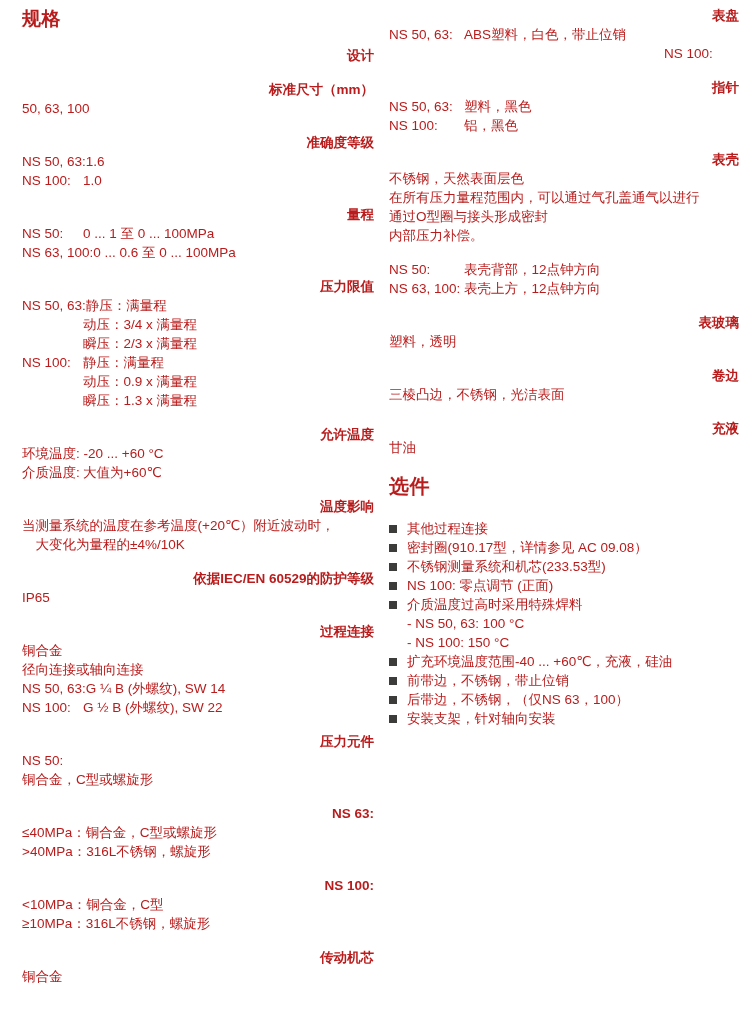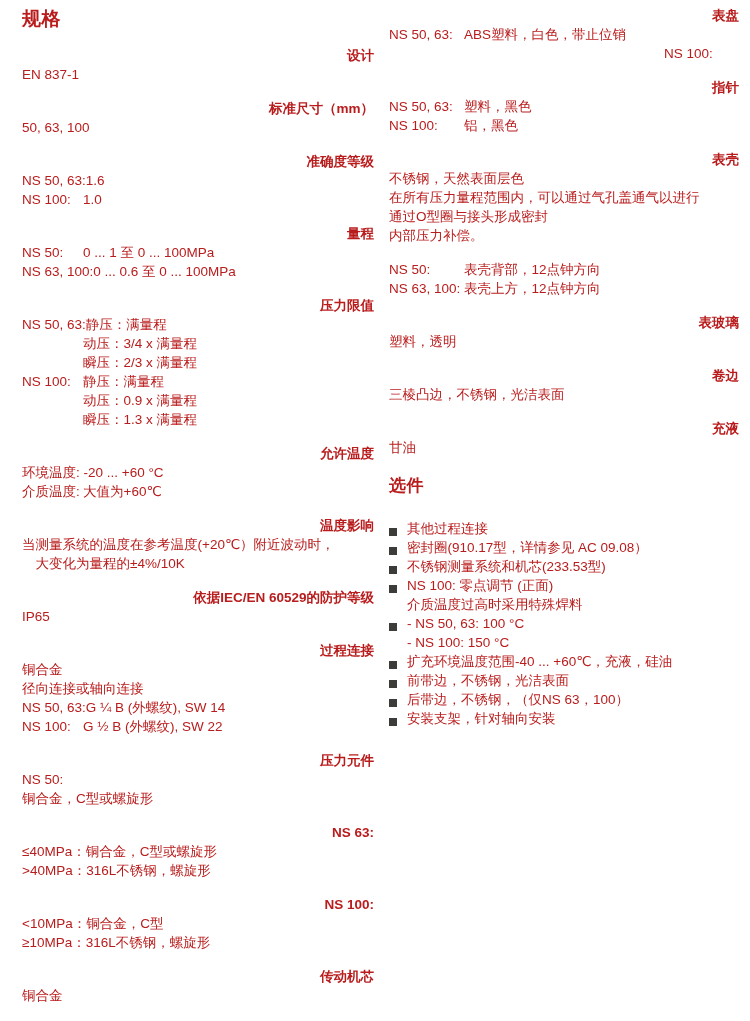--- a/index.html
+++ b/index.html
@@ -21,42 +21,41 @@
     margin:0 0 14px 0;letter-spacing:.5px;
   }
   .sec{margin:0 0 15px 0;}
   .h{font-weight:bold;text-align:right;}
   .row{display:flex;align-items:baseline;justify-content:flex-end;}
   .lbl{flex:0 0 auto;min-width:61px;white-space:pre;}
   .col-right .lbl{min-width:75px;}
   .val{flex:1 1 auto;}
   .line{white-space:pre-wrap;}
   .options-title{
-    font-size:17px;line-height:26px;font-weight:bold;
+    font-size:20px;line-height:26px;font-weight:bold;
     margin:16px 0 20px 0;letter-spacing:.5px;
   }
-  .opt{display:flex;align-items:center;}
+  .opt{display:flex;align-items:flex-start;}
   .sq{
     flex:0 0 auto;width:8px;height:8px;background:#3c3c3b;
     margin:6px 10px 0 0;
   }
   .opt-lines{flex:1 1 auto;}
 </style>
 </head>
 <body>
 
 <div class="page">
 
   <div class="col col-left">
 
     <div class="doc-title">规格</div>
 
     <section class="sec">
       <div class="h">设计</div>
-      <div class="line">EN 837-1</div>
     </section>
 
     <section class="sec">
       <div class="h">标准尺寸（mm）</div>
       <div class="line">50, 63, 100</div>
     </section>
 
     <section class="sec">
       <div class="h">准确度等级</div>
       <div class="row">
@@ -264,21 +263,21 @@
       </div>
       <div class="opt">
         <span class="sq"></span>
         <div class="opt-lines">
           <div class="line">扩充环境温度范围-40 ... +60℃，充液，硅油</div>
         </div>
       </div>
       <div class="opt">
         <span class="sq"></span>
         <div class="opt-lines">
-          <div class="line">前带边，不锈钢，光洁表面</div>
+          <div class="line">前带边，不锈钢，带止位销</div>
         </div>
       </div>
       <div class="opt">
         <span class="sq"></span>
         <div class="opt-lines">
           <div class="line">后带边，不锈钢，（仅NS 63，100）</div>
         </div>
       </div>
       <div class="opt">
         <span class="sq"></span>

